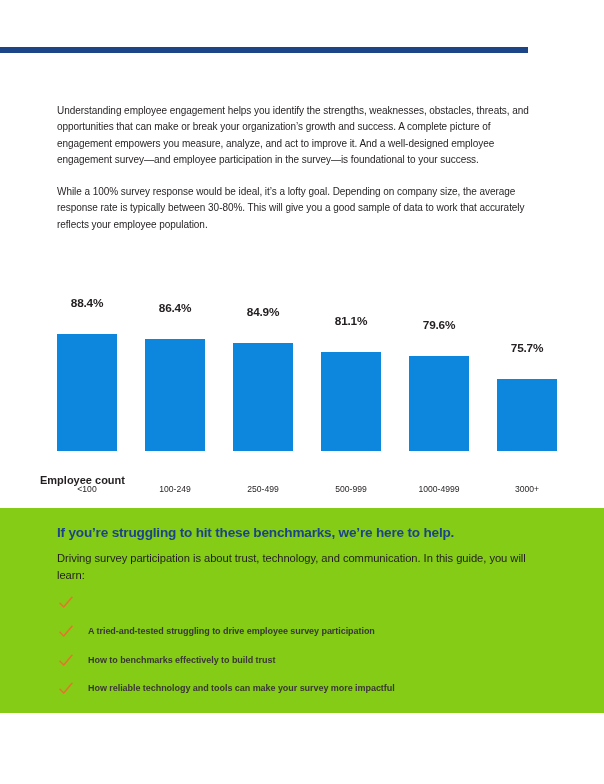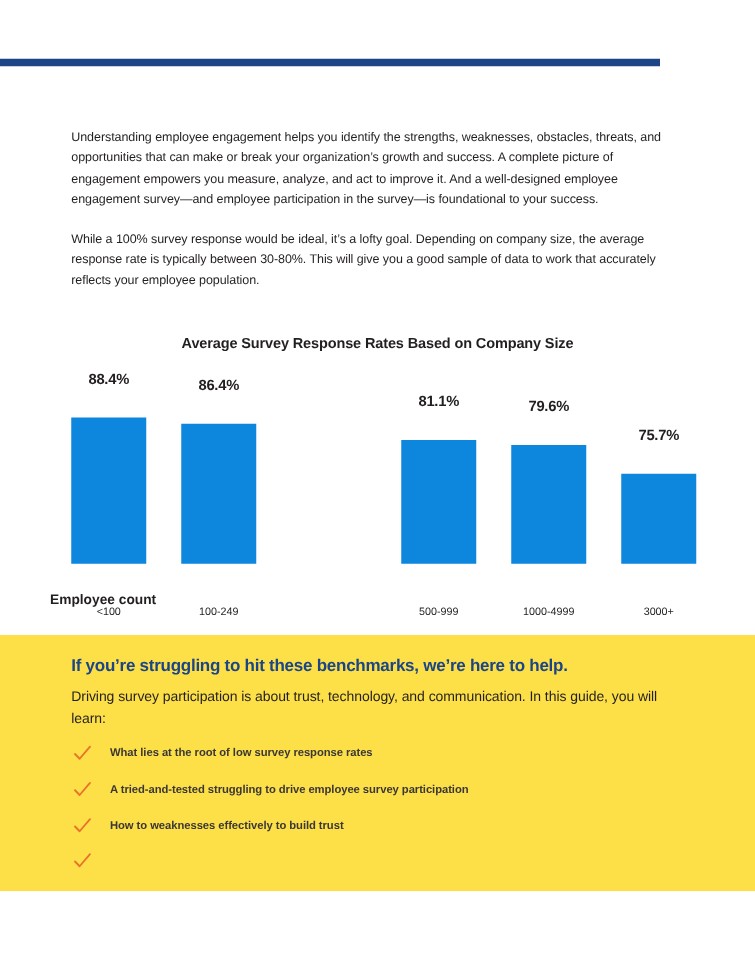--- a/index.html
+++ b/index.html
@@ -110,21 +110,21 @@
     color: #231f20;
   }
 
   
   #promo {
     position: absolute;
     left: 0;
     top: 508px;
     width: 604px;
     height: 205px;
-    background: #fde047;
+    background: #84cc16;
   }
   #promo-heading {
     position: absolute;
     left: 57px;
     top: 17px;
     font-size: 13.6px;
     font-weight: bold;
     color: #1c4587;
     letter-spacing: -0.2px;
   }
@@ -181,35 +181,39 @@
 <body>
 
 <div id="top-rule"></div>
 
 <div id="content">
   <p class="para">Understanding employee engagement helps you identify the strengths, weaknesses, obstacles, threats, and opportunities that can make or break your organization’s growth and success. A complete picture of engagement empowers you measure, analyze, and act to improve it. And a well-designed employee engagement survey—and employee participation in the survey—is foundational to your success.</p>
   <p class="para">While a 100% survey response would be ideal, it’s a lofty goal. Depending on company size, the average response rate is typically between 30-80%. This will give you a good sample of data to work that accurately reflects your employee population.</p>
 </div>
 
 <div id="chart">
-  <div id="chart-title">Average Survey Response Rates Based on Company Size</div>
   <div id="plot">
 
     <div class="bar-col" style="left:0px;">
       <div class="bar-value" style="top:0px;">88.4%</div>
       <div class="bar-rect" style="height:117px;"></div>
       <div class="bar-cat">&lt;100</div>
     </div>
 
     <div class="bar-col" style="left:88px;">
       <div class="bar-value" style="top:5px;">86.4%</div>
       <div class="bar-rect" style="height:112px;"></div>
       <div class="bar-cat">100-249</div>
     </div>
 
+    <div class="bar-col" style="left:176px;">
+      <div class="bar-value" style="top:9px;">84.9%</div>
+      <div class="bar-rect" style="height:108px;"></div>
+      <div class="bar-cat">250-499</div>
+    </div>
 
     <div class="bar-col" style="left:264px;">
       <div class="bar-value" style="top:18px;">81.1%</div>
       <div class="bar-rect" style="height:99px;"></div>
       <div class="bar-cat">500-999</div>
     </div>
 
     <div class="bar-col" style="left:352px;">
       <div class="bar-value" style="top:22px;">79.6%</div>
       <div class="bar-rect" style="height:95px;"></div>
@@ -231,47 +235,47 @@
   <div id="promo-sub">Driving survey participation is about trust, technology, and communication. In this guide, you will learn:</div>
 
   <div id="promo-list">
 
     <div class="promo-item">
       <span class="check-icon">
         <svg width="14" height="14" viewBox="0 0 14 14">
             <path d="M1 7.2 L4.7 11 L13 1.3" stroke="#e8742c" stroke-width="1.5" fill="none" stroke-linecap="round" stroke-linejoin="round"></path>
           </svg>
       </span>
-      <span class="promo-text">What lies at the root of low survey response rates</span>
     </div>
 
     <div class="promo-item">
       <span class="check-icon">
         <svg width="14" height="14" viewBox="0 0 14 14">
             <path d="M1 7.2 L4.7 11 L13 1.3" stroke="#e8742c" stroke-width="1.5" fill="none" stroke-linecap="round" stroke-linejoin="round"></path>
           </svg>
       </span>
       <span class="promo-text">A tried-and-tested struggling to drive employee survey participation</span>
     </div>
 
     <div class="promo-item">
       <span class="check-icon">
         <svg width="14" height="14" viewBox="0 0 14 14">
             <path d="M1 7.2 L4.7 11 L13 1.3" stroke="#e8742c" stroke-width="1.5" fill="none" stroke-linecap="round" stroke-linejoin="round"></path>
           </svg>
       </span>
-      <span class="promo-text">How to weaknesses effectively to build trust</span>
-    </div>
-
-    <div class="promo-item">
-      <span class="check-icon">
-        <svg width="14" height="14" viewBox="0 0 14 14">
-            <path d="M1 7.2 L4.7 11 L13 1.3" stroke="#e8742c" stroke-width="1.5" fill="none" stroke-linecap="round" stroke-linejoin="round"></path>
-          </svg>
-      </span>
+      <span class="promo-text">How to benchmarks effectively to build trust</span>
+    </div>
+
+    <div class="promo-item">
+      <span class="check-icon">
+        <svg width="14" height="14" viewBox="0 0 14 14">
+            <path d="M1 7.2 L4.7 11 L13 1.3" stroke="#e8742c" stroke-width="1.5" fill="none" stroke-linecap="round" stroke-linejoin="round"></path>
+          </svg>
+      </span>
+      <span class="promo-text">How reliable technology and tools can make your survey more impactful</span>
     </div>
 
   </div>
 </div>
 
 <div id="footer">
   
 
   
   

